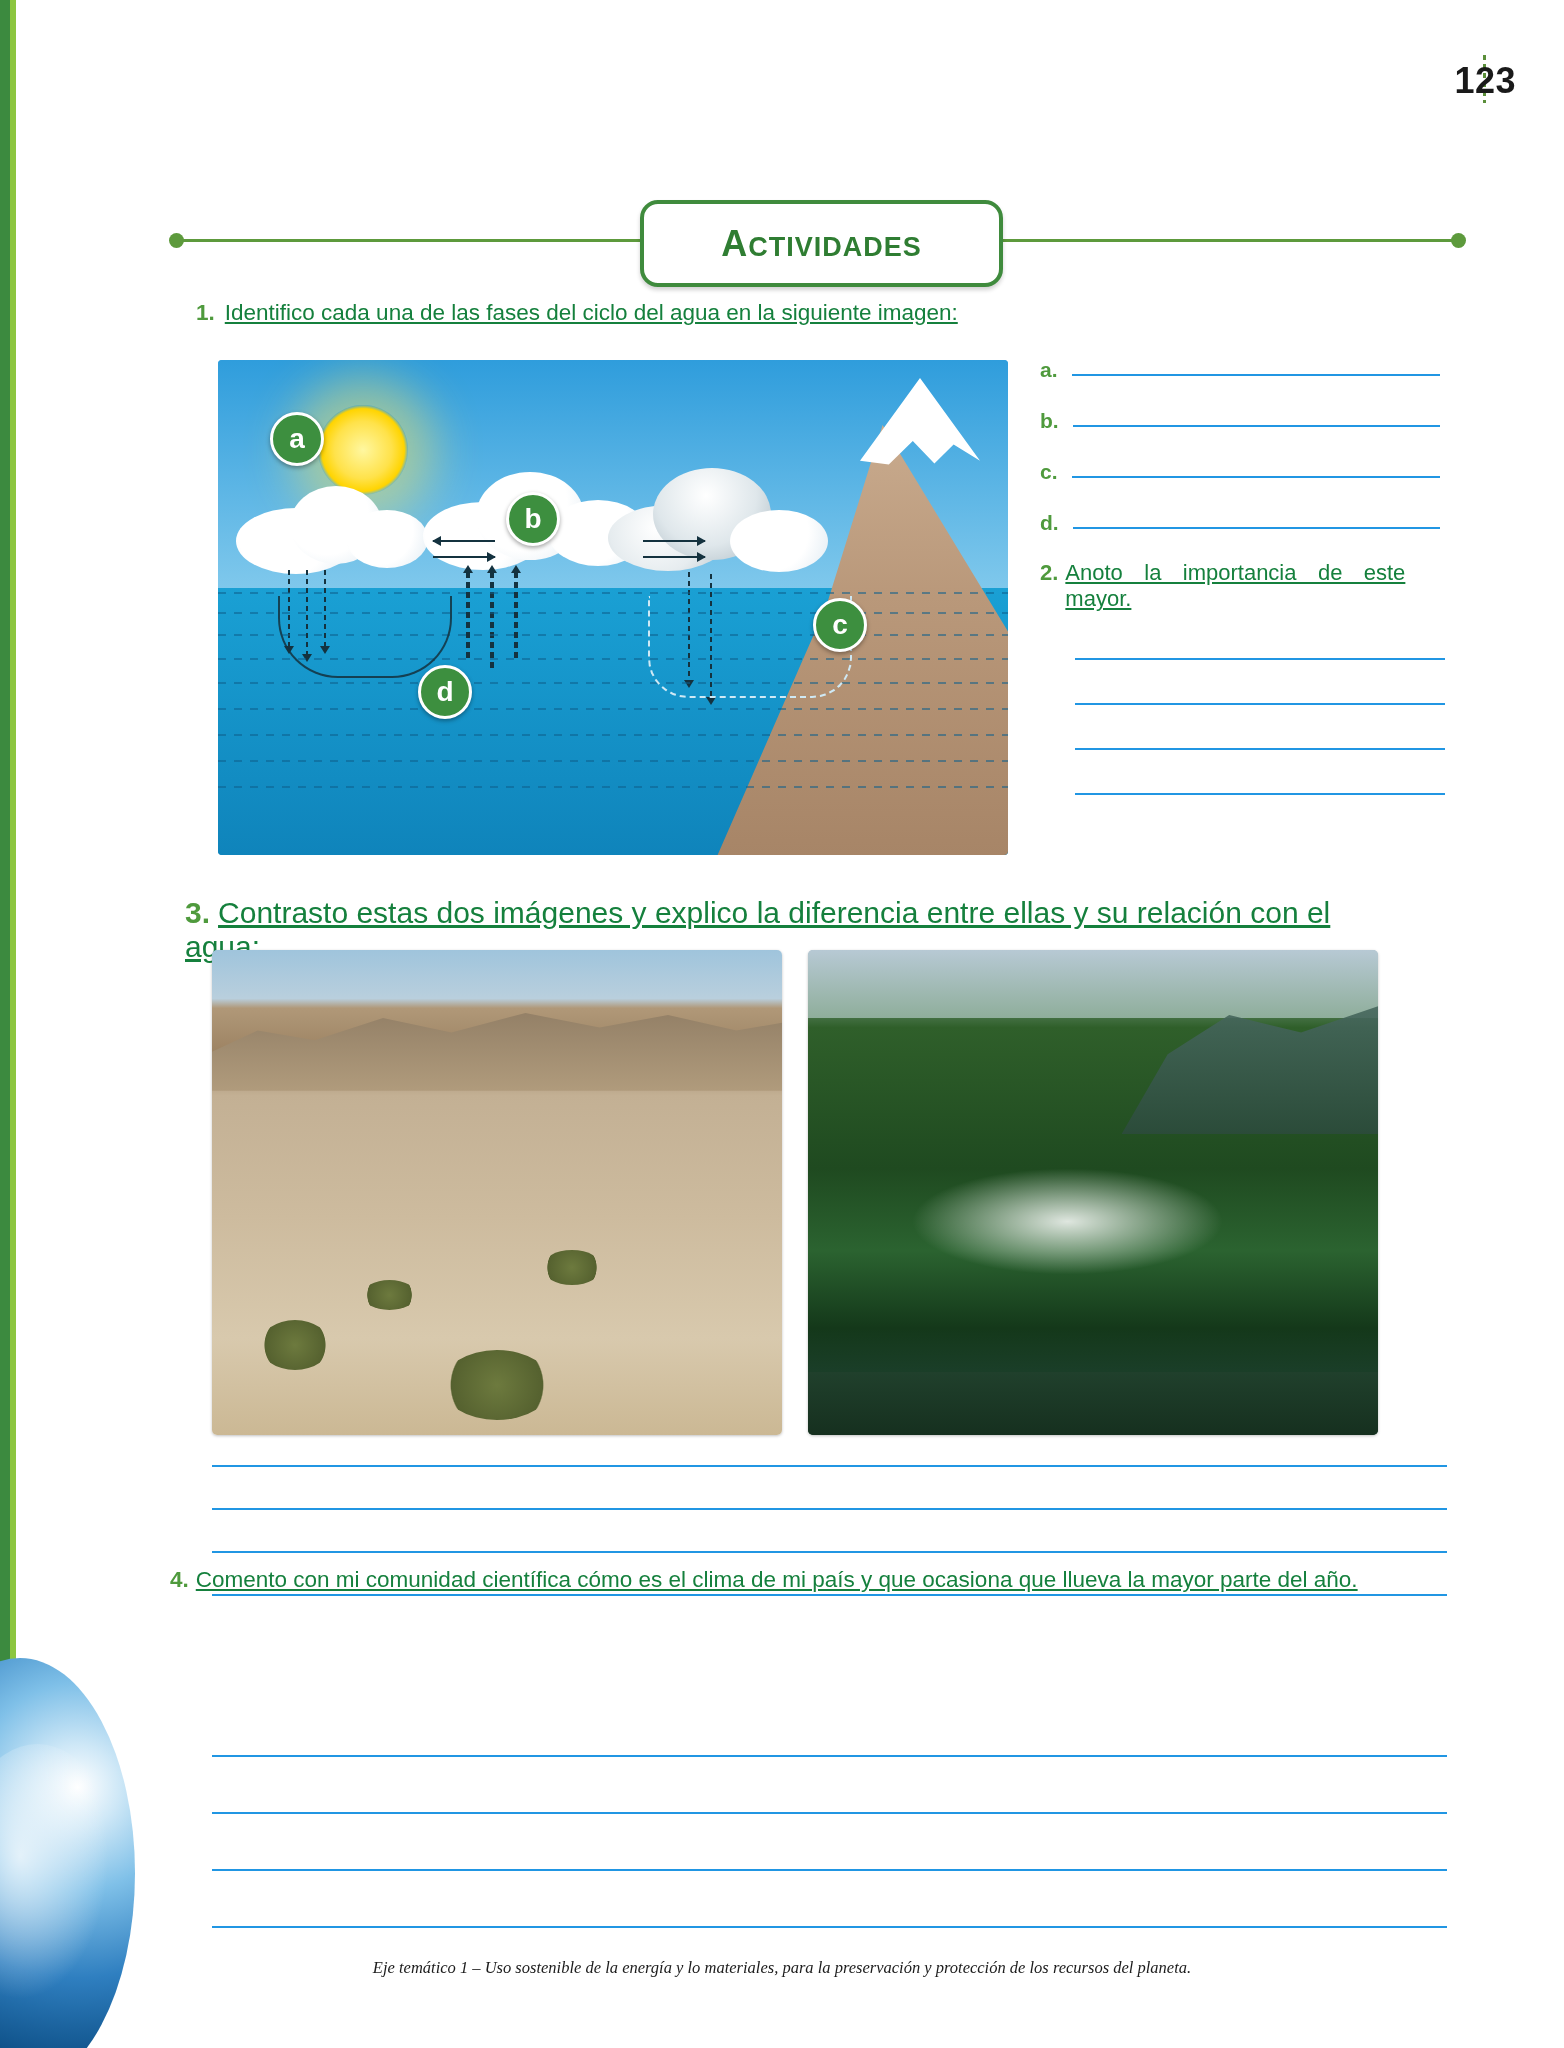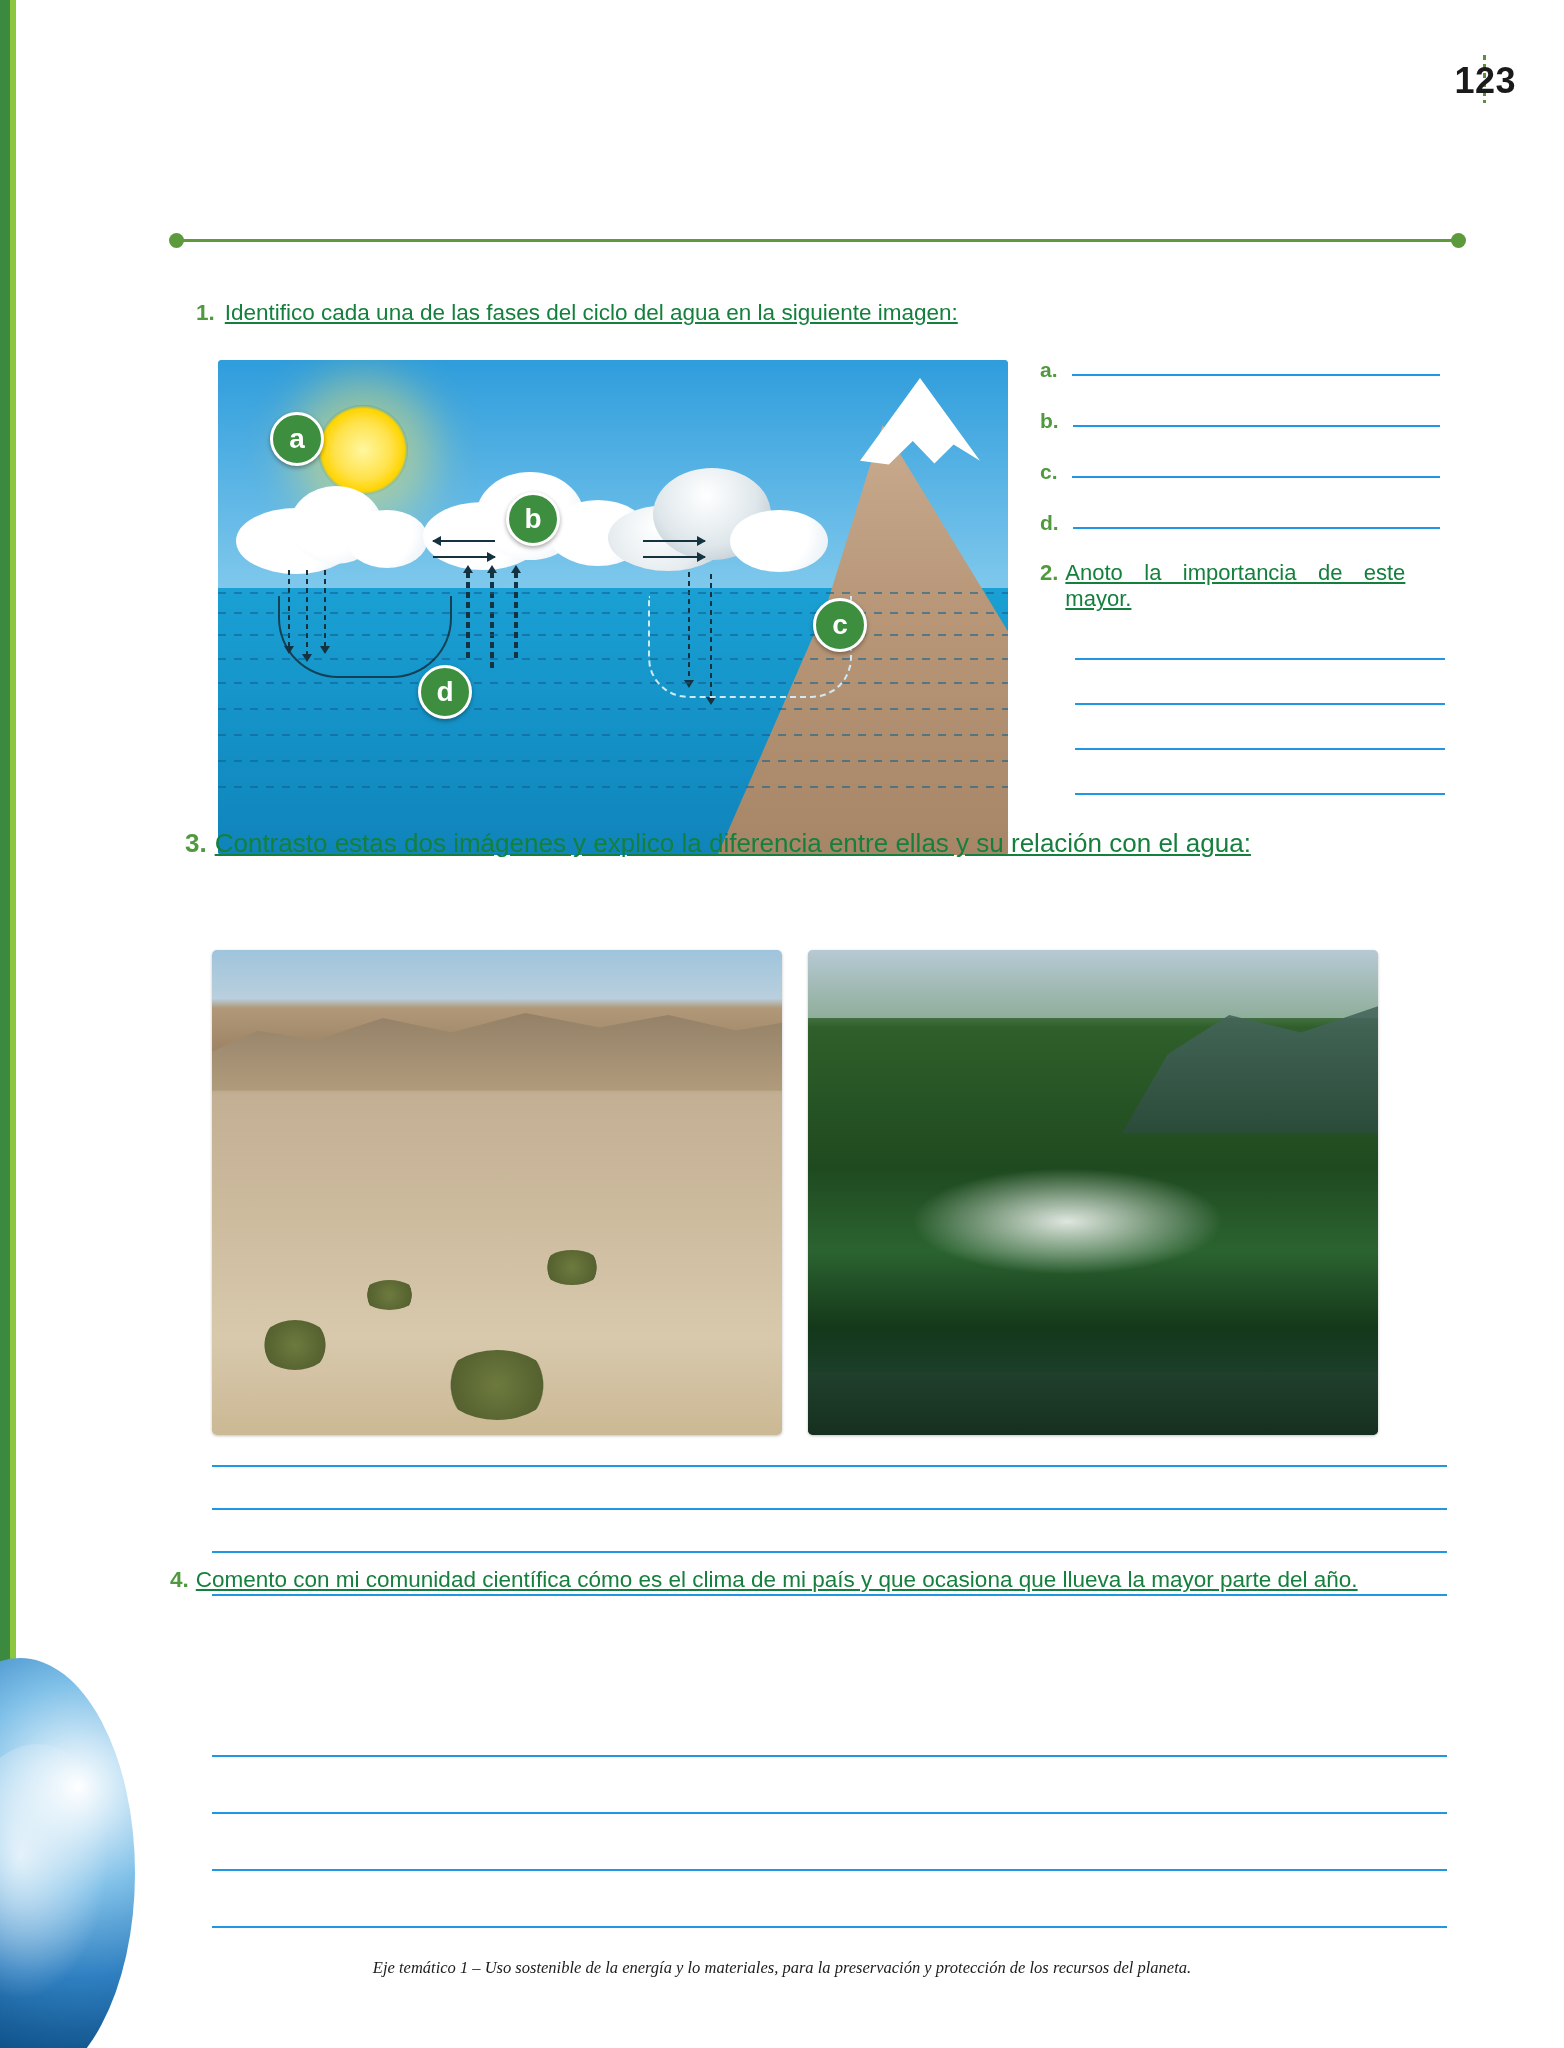--- a/index.html
+++ b/index.html
@@ -150,21 +150,21 @@
   .item2 .head .q-num{color:#4f9a3d;font-weight:bold;margin-right:7px;}
   .item2 .body{
     text-align:justify;text-align-last:justify;width:340px;
   }
   .item2-lines{
     position:absolute;left:1075px;top:658px;width:370px;
   }
   .item2-lines .ans-line{margin-bottom:43px;}
 
   .item3{
-    position:absolute;left:185px;top:828px;width:1200px;font-size:26px;
+    position:absolute;left:185px;top:896px;width:1200px;font-size:30px;
   }
   .item3 .q-num{color:#4f9a3d;font-weight:bold;margin-right:8px;}
 
   
   .photo{
     position:absolute;border-radius:5px;overflow:hidden;
     box-shadow:0 1px 3px rgba(0,0,0,.25);
   }
   .photo-desert{
     left:212px;top:950px;width:570px;height:485px;
@@ -268,20 +268,25 @@
 
 <div class="page-tick"></div>
 <div class="page-num-wrap">
   <div class="page-num">123</div>
 </div>
 
 <div class="title-row">
   <div class="title-line"></div>
   <div class="title-dot-l"></div>
   <div class="title-dot-r"></div>
+  <div class="title-box">
+    <div class="title-text">
+      <span>A</span><span class="small">CTIVIDADES</span>
+    </div>
+  </div>
 </div>
 
 <div class="item1">
   <span class="q-num">1.</span><span class="q-text">Identifico cada una de las fases del ciclo del agua en la siguiente imagen:</span>
 </div>
 
 <div class="cycle">
   <div class="sky"></div>
   <div class="sea"></div>
 

